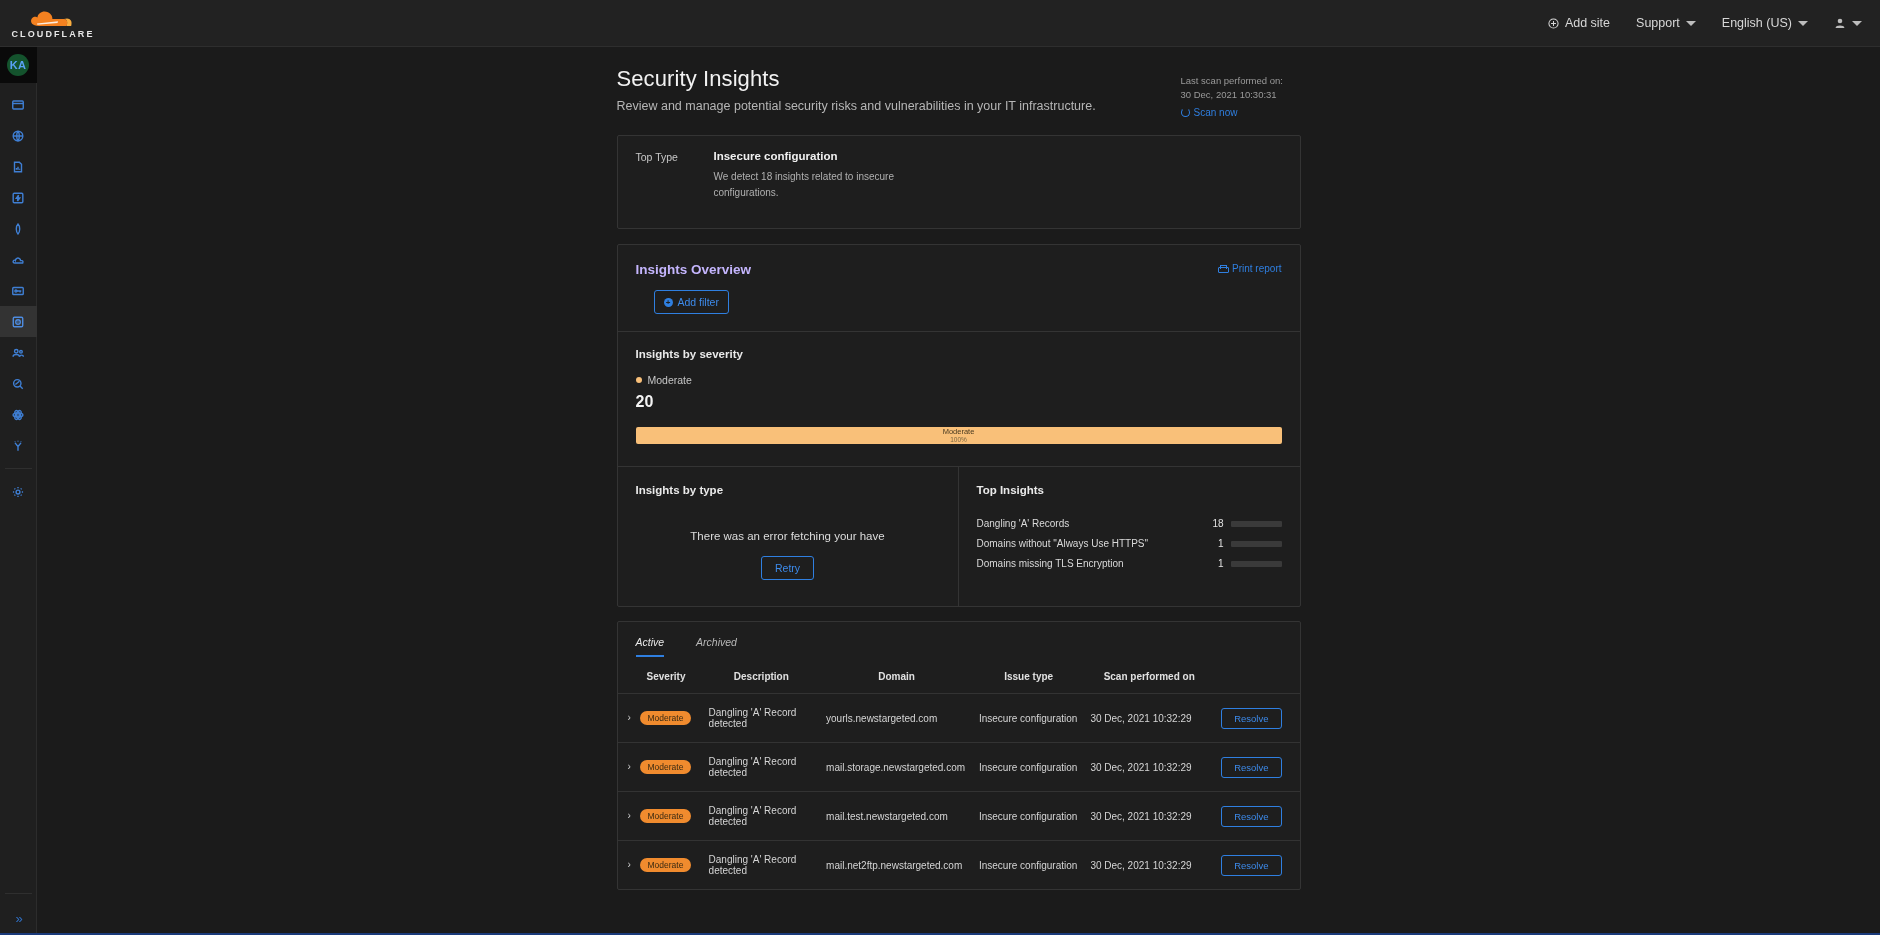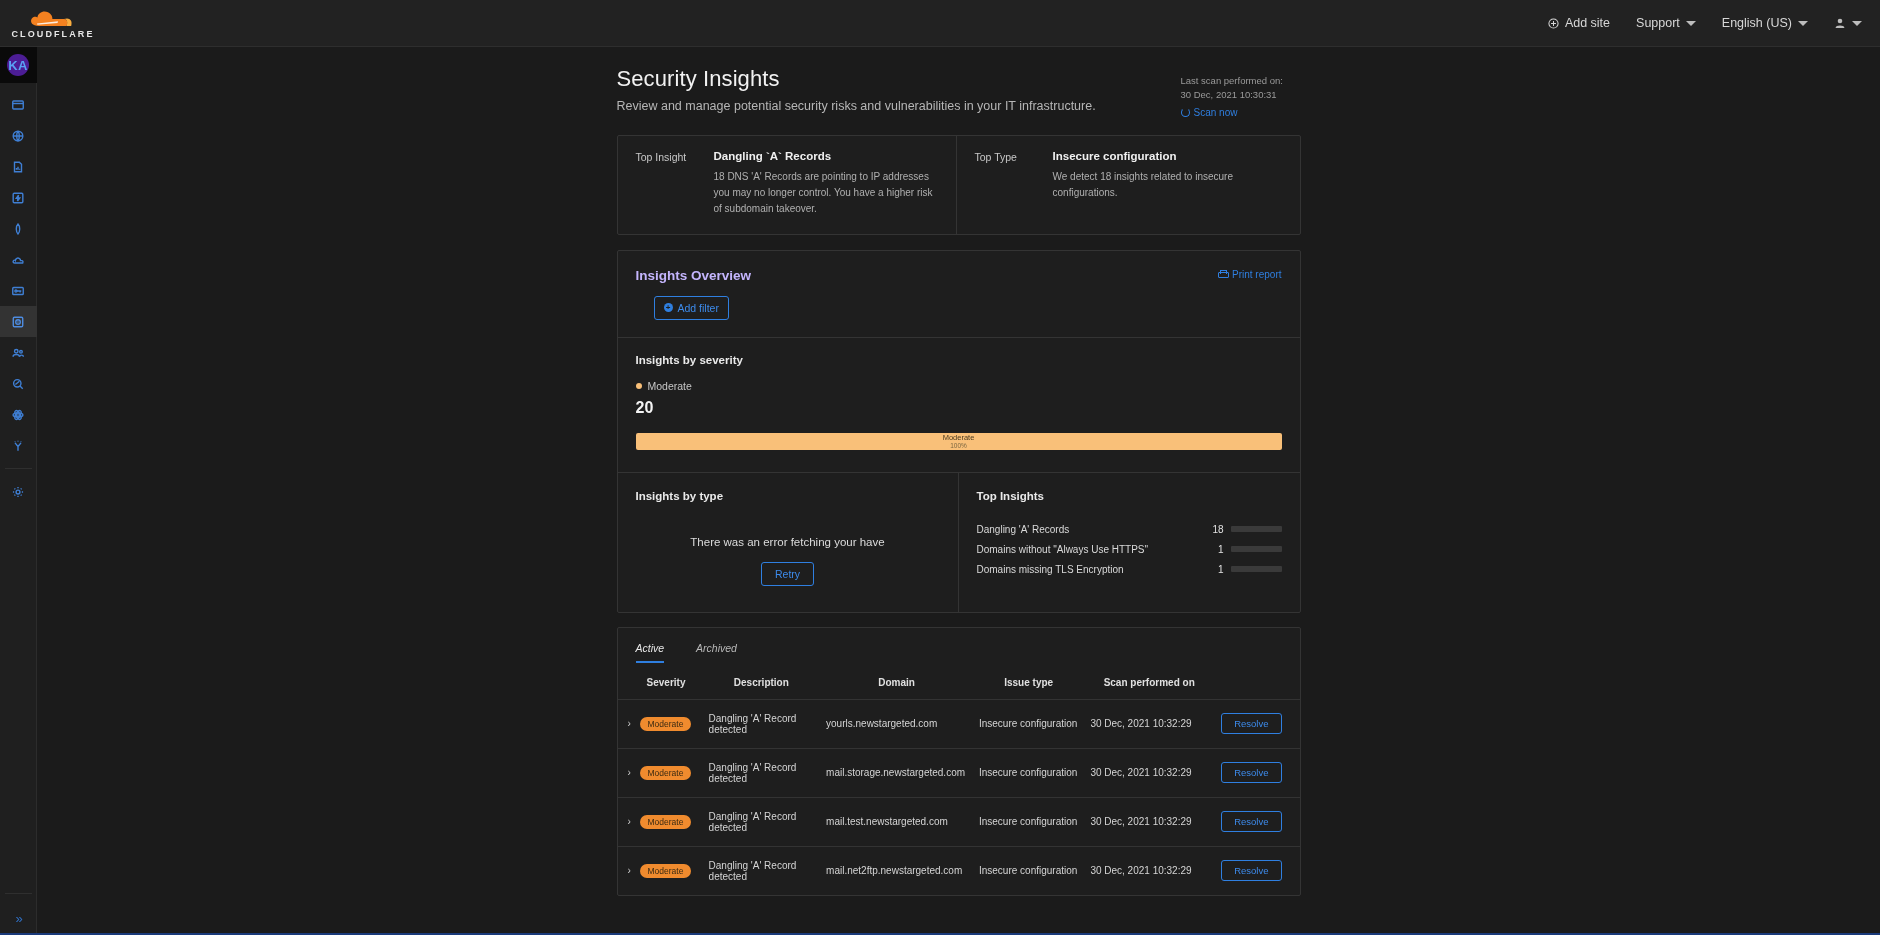--- a/index.html
+++ b/index.html
@@ -28,22 +28,22 @@
 
   
   .sidebar {
     position: absolute; top: 47px; left: 0; width: 37px; height: 888px;
     background: #1f1f1f; border-right: 1px solid #2c2c2c;
     display: flex; flex-direction: column; align-items: center;
   }
   .avatar-wrap { width: 37px; height: 36px; background: #0a0a0a; display: flex; align-items: center; justify-content: center; }
   .avatar {
     width: 22px; height: 22px; border-radius: 50%;
-    background: #4c1d95; color: #5aa2f5;
-    font-size: 13px; font-weight: bold; letter-spacing: .3px;
+    background: #14532d; color: #5aa2f5;
+    font-size: 11px; font-weight: bold; letter-spacing: .3px;
     display: flex; align-items: center; justify-content: center;
   }
   .nav-group { display: flex; flex-direction: column; align-items: center; width: 100%; padding-top: 6px; }
   .nav-item {
     width: 37px; height: 31px; display: flex; align-items: center; justify-content: center;
     cursor: pointer;
   }
   .nav-item.active { background: #333333; }
   .nav-item svg { width: 14px; height: 14px; stroke: #3f7fd4; fill: none; stroke-width: 1.6; }
   .nav-item.active svg { stroke: #4e8ce0; }
@@ -284,27 +284,20 @@
         <div class="scan-label">Last scan performed on:</div>
         <div class="scan-label">30 Dec, 2021 10:30:31</div>
         <div class="scan-now">
           <span class="refresh-ic"></span>
           <span>Scan now</span>
         </div>
       </div>
     </div>
 
     <div class="card top-cards">
-      <div class="tc-col left">
-        <div class="tc-label">Top Insight</div>
-        <div class="tc-body">
-          <div class="tc-title">Dangling `A` Records</div>
-          <div class="tc-desc">18 DNS 'A' Records are pointing to IP addresses you may no longer control. You have a higher risk of subdomain takeover.</div>
-        </div>
-      </div>
       <div class="tc-col right">
         <div class="tc-label">Top Type</div>
         <div class="tc-body">
           <div class="tc-title">Insecure configuration</div>
           <div class="tc-desc">We detect 18 insights related to insecure configurations.</div>
         </div>
       </div>
     </div>
 
     <div class="card overview">

